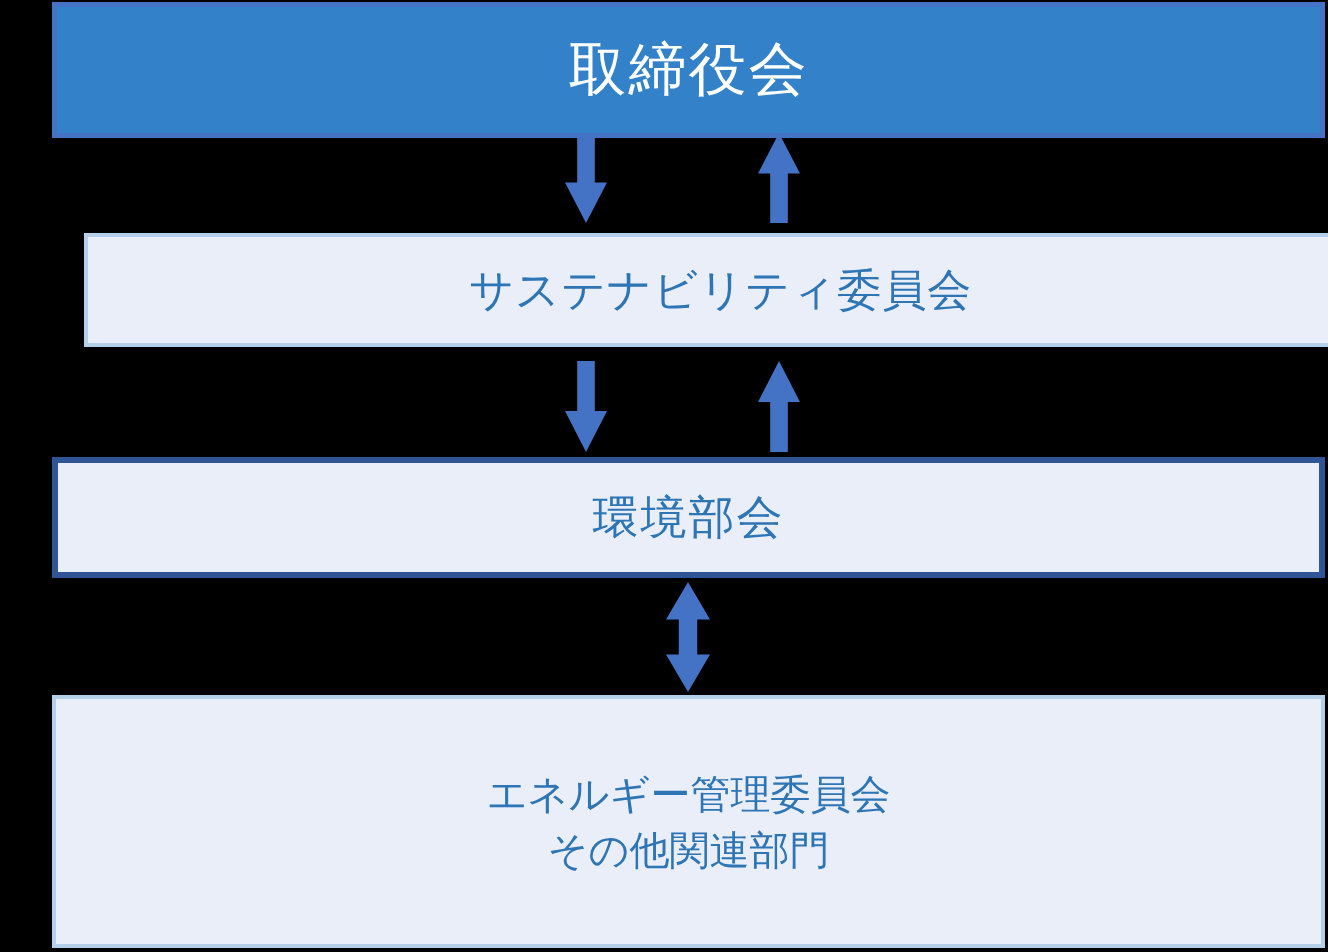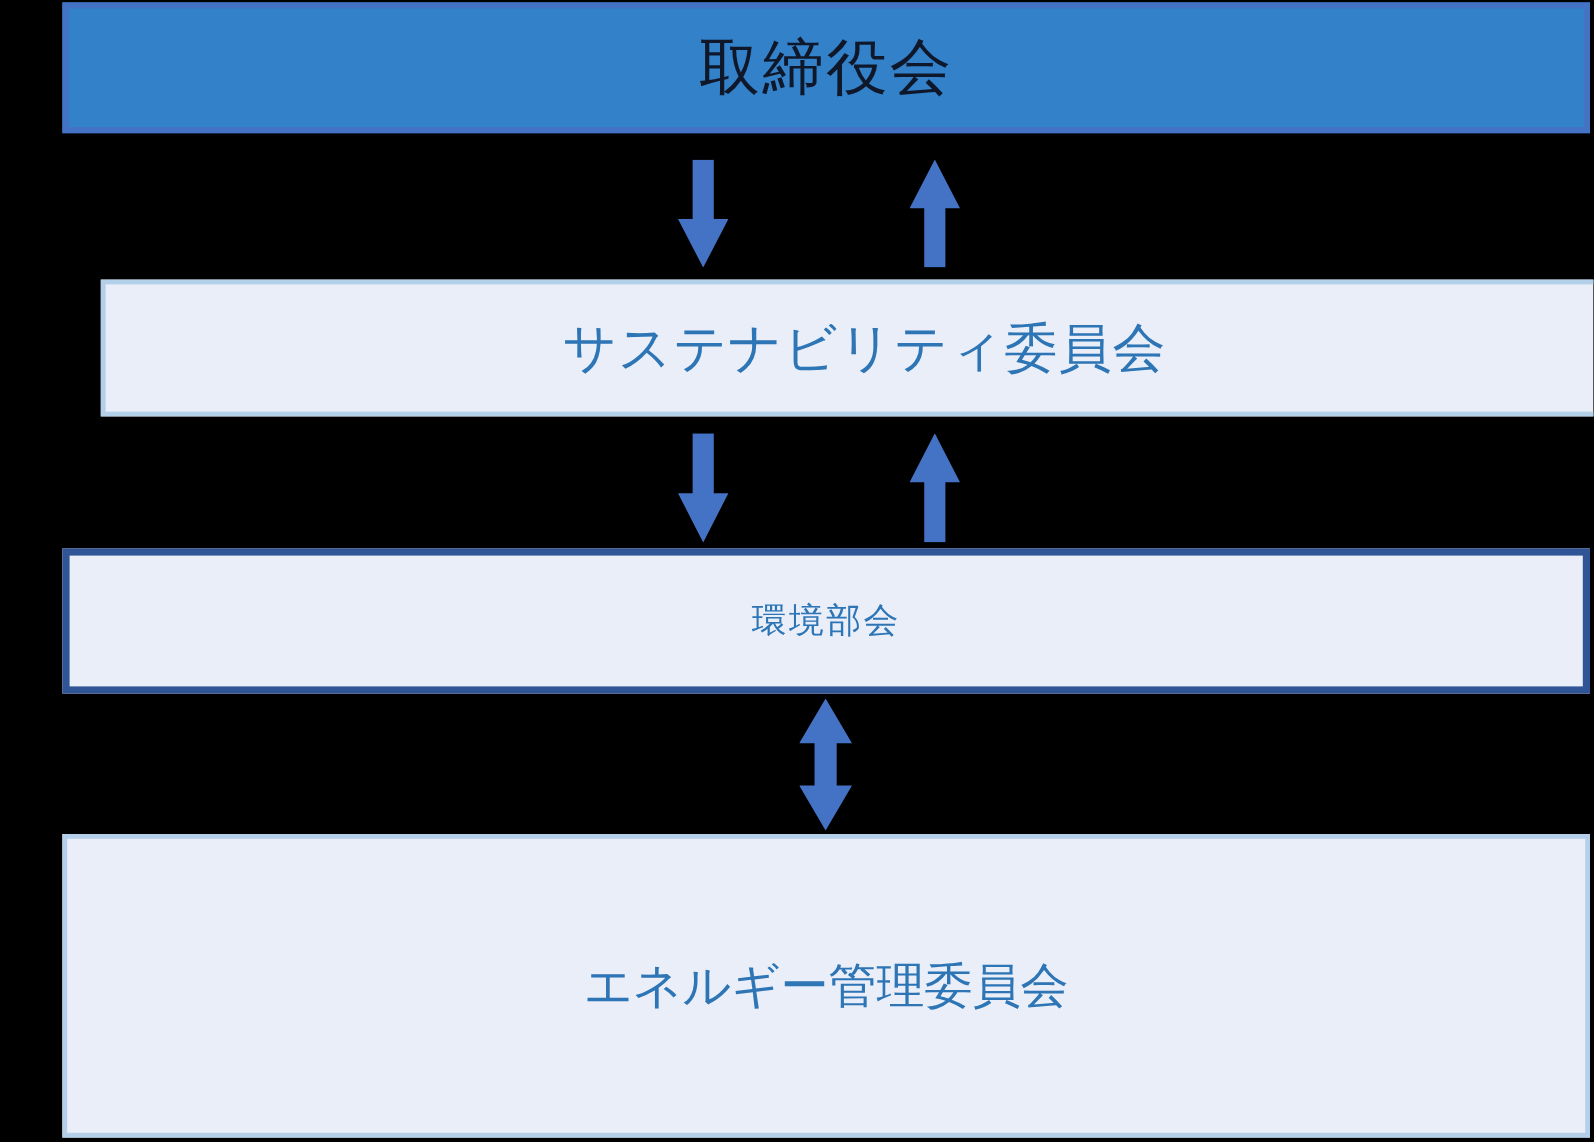--- a/index.html
+++ b/index.html
@@ -21,44 +21,44 @@
     width: 1273px;
     box-sizing: border-box;
     display: flex;
     align-items: center;
     justify-content: center;
     text-align: center;
   }
   .box .label { display: block; }
   .box-board {
     top: 2px;
-    height: 109px;
+    height: 136px;
     background: var(--box1-fill, #3381C8);
     border: 5px solid var(--box1-border, #4472C4);
-    color: #0f172a;
-    font-size: 51px;
+    color: #ffffff;
+    font-size: 58px;
     letter-spacing: 2px;
   }
   .box-sustainability {
     top: 233px;
     height: 114px;
     background: var(--light-fill, #E9EEF8);
     border: 4px solid var(--light-border, #B3CFE9);
     color: var(--text-blue, #2E75B6);
     font-size: 44px;
     letter-spacing: 1px;
     margin-left: 32px;
   }
   .box-environment {
     top: 457px;
     height: 121px;
     background: var(--light-fill, #E9EEF8);
     border: 6px solid var(--dark-border, #2F5597);
     color: var(--text-blue, #2E75B6);
-    font-size: 29px;
+    font-size: 46px;
     letter-spacing: 2px;
   }
   .box-related {
     top: 695px;
     height: 253px;
     background: var(--light-fill, #E9EEF8);
     border: 4px solid var(--light-border, #B3CFE9);
     color: var(--text-blue, #2E75B6);
     font-size: 40px;
     line-height: 1.4;
@@ -103,15 +103,16 @@
   <div class="arrow up a2-up"></div>
 
   <div class="box box-environment">
     <span class="label">環境部会</span>
   </div>
 
   <div class="arrow updown a3-updown"></div>
 
   <div class="box box-related">
     <span class="label">エネルギー管理委員会</span>
+    <span class="label">その他関連部門</span>
   </div>
 
 </div>
 
 </body></html>

